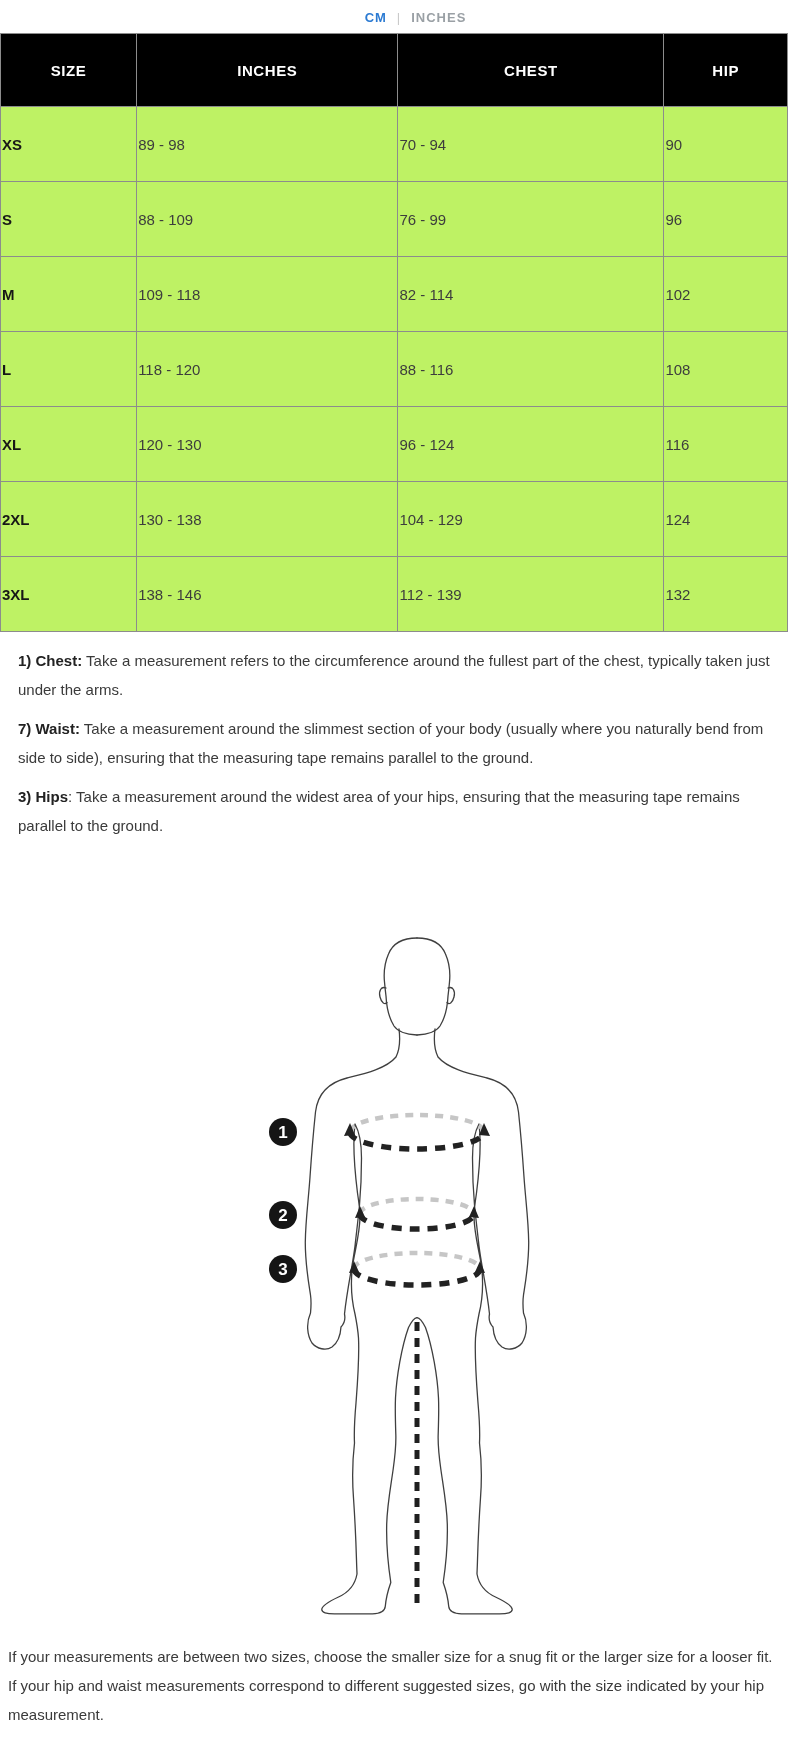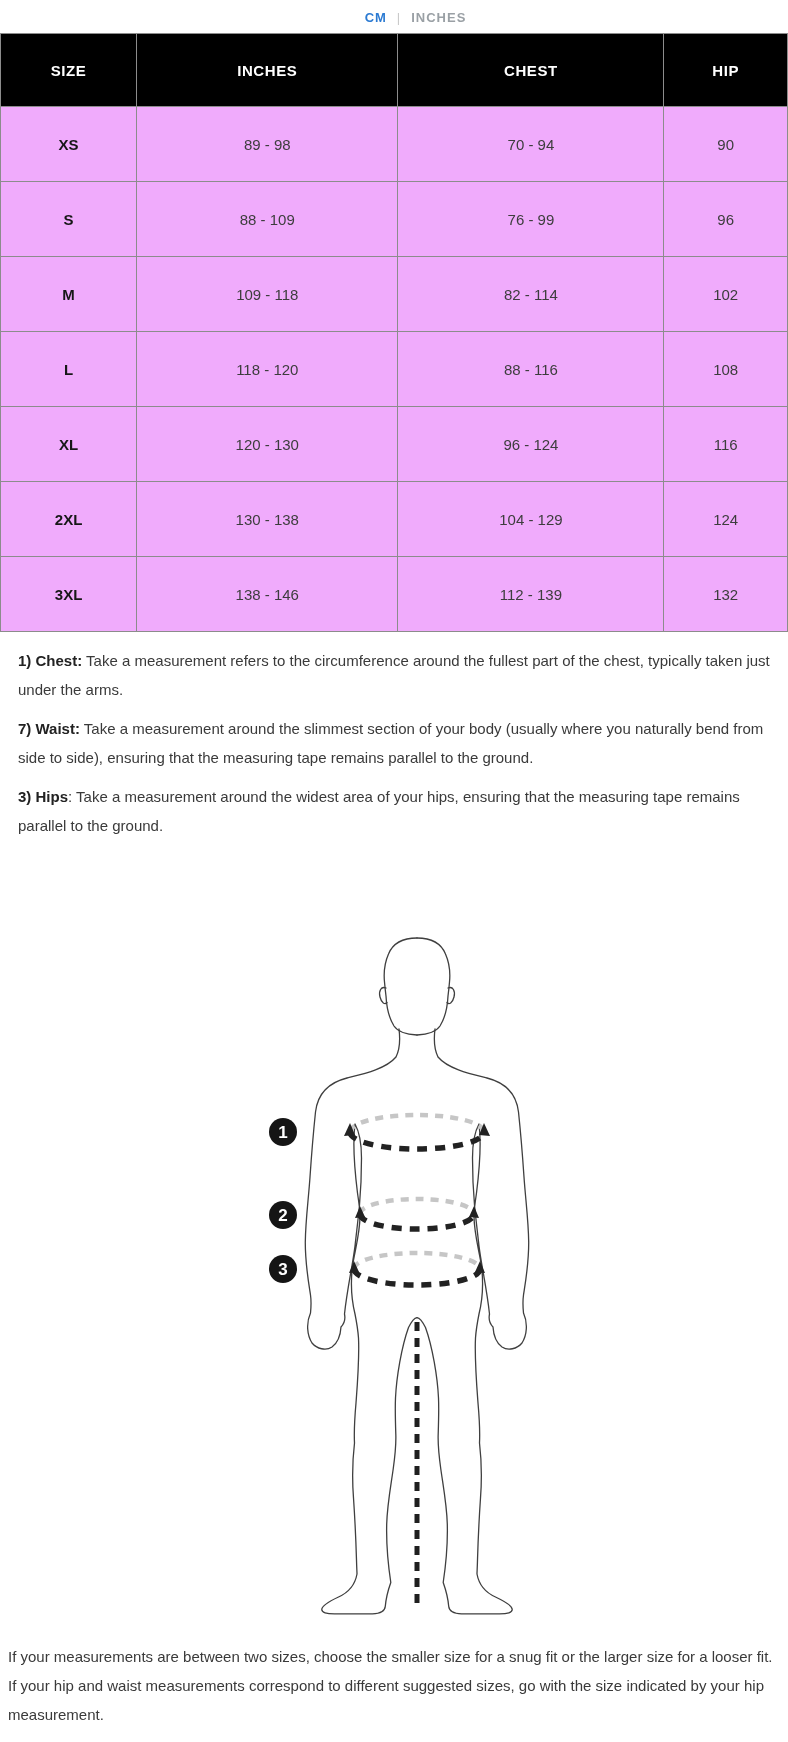--- a/index.html
+++ b/index.html
@@ -13,22 +13,22 @@
   .unit-sep{color:#c9c9c9;font-weight:normal;}
   .unit-inches{color:#9aa0a5;cursor:pointer;}
 
   
   .table-wrap{padding:0 0;}
   table.size-chart{width:100%;border-collapse:collapse;border:1px solid #8c8c8c;}
   table.size-chart th{
     background:#000;color:#fff;height:70px;font-size:15px;font-weight:bold;
     letter-spacing:.6px;text-align:center;border:1px solid #8c8c8c;}
   table.size-chart td{
-    height:72px;text-align:center;vertical-align:middle;font-size:15px;color:#3d3d3d;
-    border:1px solid #8c8c8c;background:#f0abfc;}
+    height:72px;vertical-align:middle;font-size:15px;color:#3d3d3d;
+    border:1px solid #8c8c8c;background:#bef264;}
   table.size-chart td.size-cell{font-weight:bold;color:#171717;}
   col.c-size{width:17.3%;} col.c-chest{width:33.2%;}
   col.c-waist{width:33.8%;} col.c-hip{width:15.7%;}
 
   
   .instructions{margin:14px 8px 0 8px;font-size:15px;line-height:29px;color:#3a3a3a;}
   .instructions p{margin:10px;}
   .instructions b{color:#222;}
 
   

